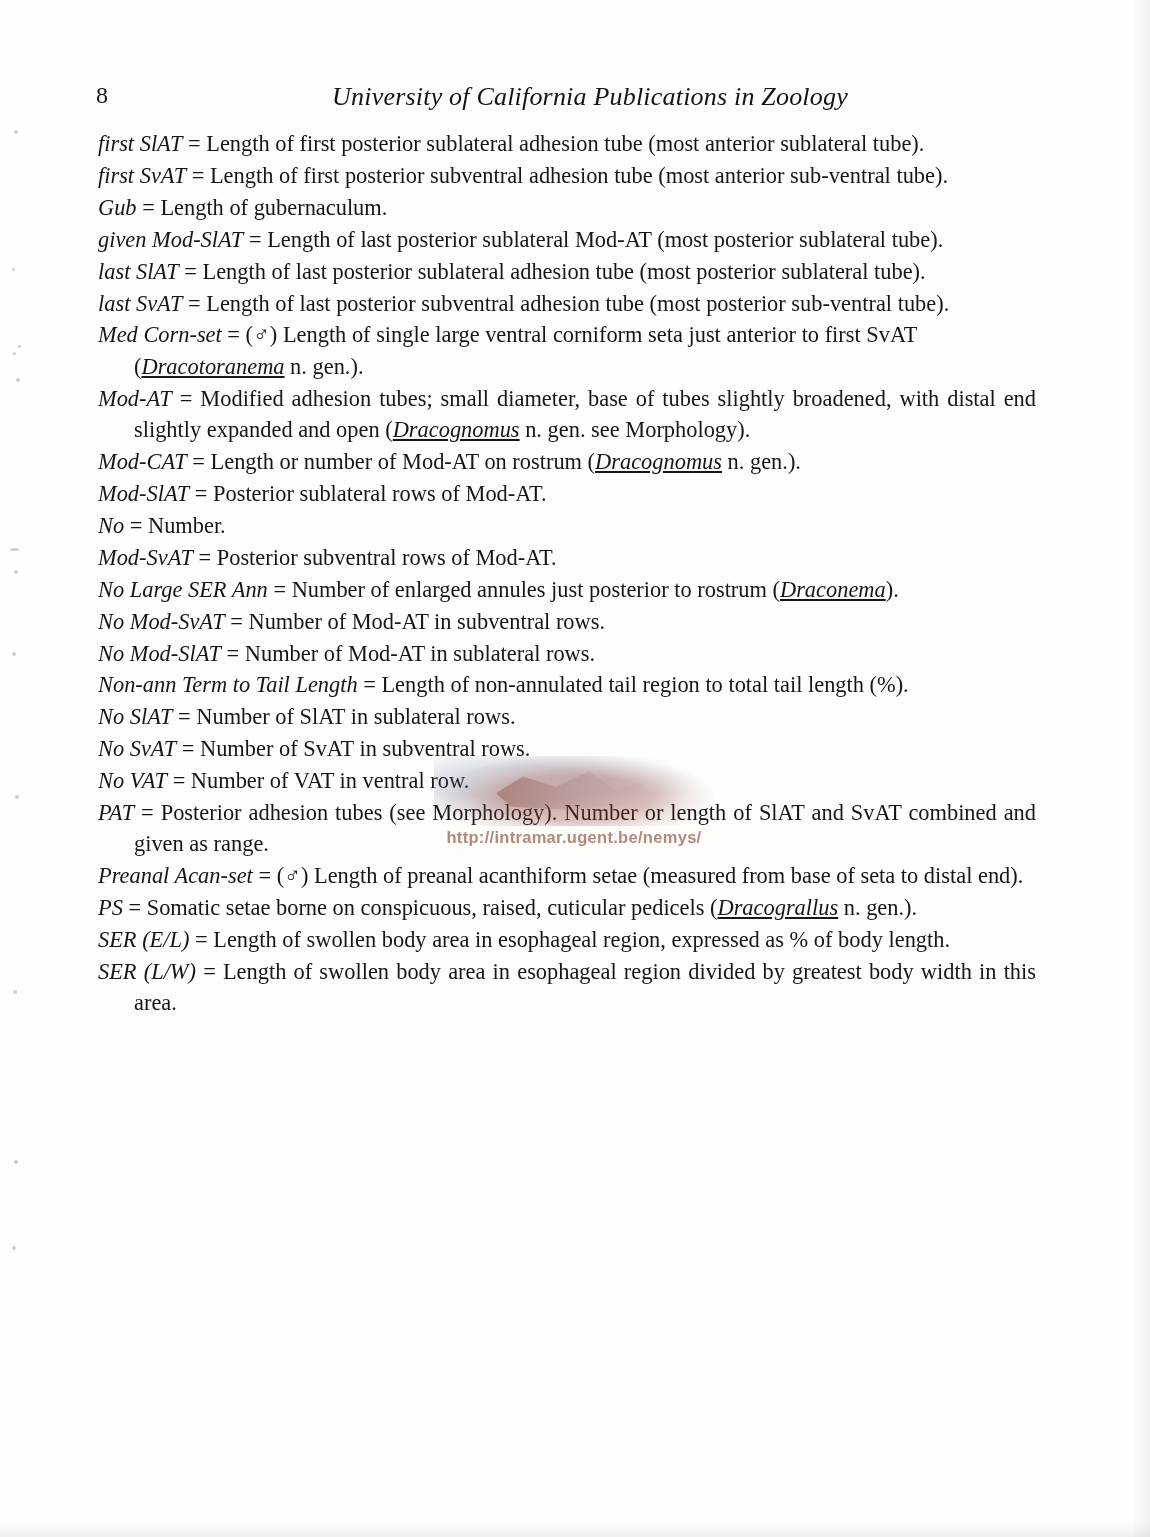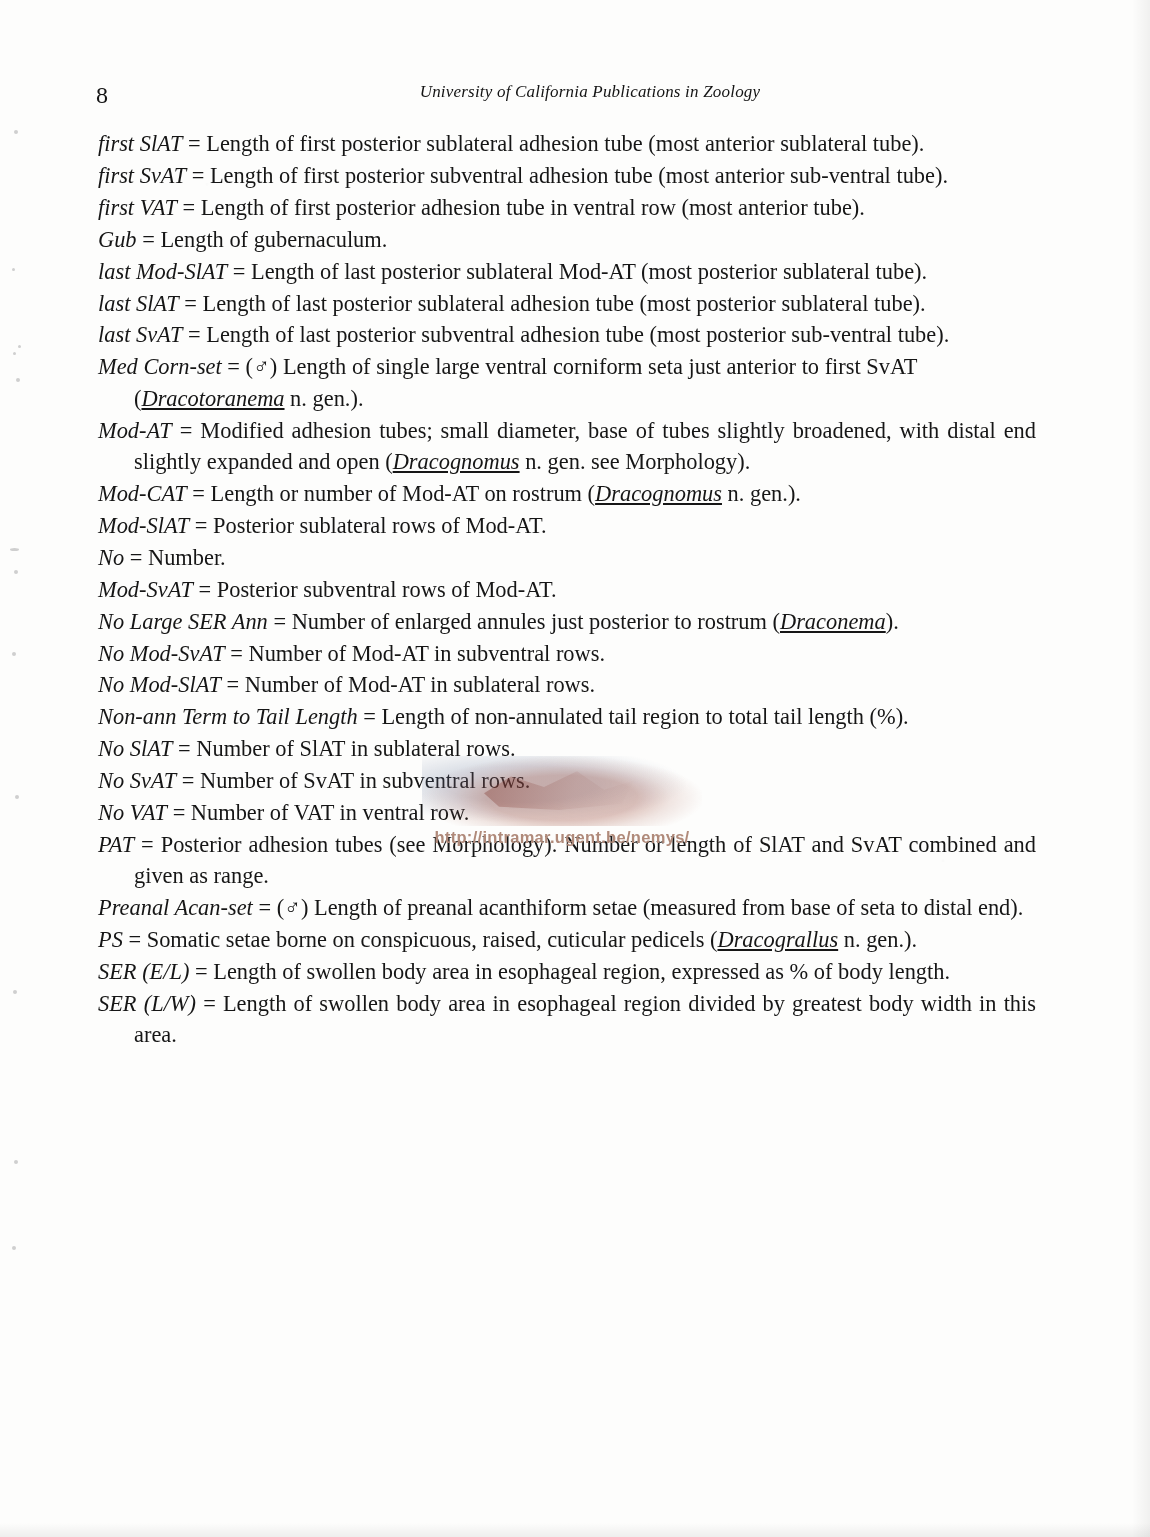--- a/index.html
+++ b/index.html
@@ -40,21 +40,21 @@
     font-family: "Liberation Serif", serif;
     color: #141414;
   }
   .running-title {
     position: absolute;
     left: 0;
     right: 0;
     top: 0;
     text-align: center;
     font-style: italic;
-    font-size: 17px;
+    font-size: 26px;
     letter-spacing: 0.2px;
     color: #141414;
     padding-left: 30px;
   }
   .body-text {
     position: absolute;
     top: 128px;
     left: 98px;
     width: 938px;
   }
@@ -73,21 +73,21 @@
   }
   .entry .sci {
     font-style: italic;
     text-decoration: underline;
   }
   .entry.just {
     text-align: justify;
   }
   .watermark {
     position: absolute;
-    left: 392px;
+    left: 404px;
     top: 756px;
     width: 340px;
     height: 110px;
     pointer-events: none;
   }
   .watermark .wm-shape {
     position: absolute;
     left: 30px;
     top: 0px;
     width: 280px;
@@ -174,23 +174,22 @@
   </div>
 
   <div class="header">
     <span class="page-number">8</span>
     <span class="running-title">University of California Publications in Zoology</span>
   </div>
 
   <div class="body-text" id="glossary-list">
       <p class="entry"><span class="term">first SlAT</span><span> = Length of first posterior sublateral adhesion tube (most anterior sublateral tube).</span></p>
       <p class="entry"><span class="term">first SvAT</span><span> = Length of first posterior subventral adhesion tube (most anterior sub-ventral tube).</span></p>
-      <p class="entry"><span class="term">first VAT</span><span> = Length of first posterior adhesion tube in ventral row (most anterior tube).</span></p>
       <p class="entry"><span class="term">Gub</span><span> = Length of gubernaculum.</span></p>
-      <p class="entry"><span class="term">last Mod-SlAT</span><span> = Length of last posterior sublateral Mod-AT (most posterior sublateral tube).</span></p>
+      <p class="entry"><span class="term">given Mod-SlAT</span><span> = Length of last posterior sublateral Mod-AT (most posterior sublateral tube).</span></p>
       <p class="entry"><span class="term">last SlAT</span><span> = Length of last posterior sublateral adhesion tube (most posterior sublateral tube).</span></p>
       <p class="entry"><span class="term">last SvAT</span><span> = Length of last posterior subventral adhesion tube (most posterior sub-ventral tube).</span></p>
       <p class="entry"><span class="term">Med Corn-set</span><span> = (♂) Length of single large ventral corniform seta just anterior to first SvAT (</span><span class="sci">Dracotoranema</span><span> n. gen.).</span></p>
       <p class="entry just"><span class="term">Mod-AT</span><span> = Modified adhesion tubes; small diameter, base of tubes slightly broadened, with distal end slightly expanded and open (</span><span class="sci">Dracognomus</span><span> n. gen. see Morphology).</span></p>
       <p class="entry"><span class="term">Mod-CAT</span><span> = Length or number of Mod-AT on rostrum (</span><span class="sci">Dracognomus</span><span> n. gen.).</span></p>
       <p class="entry"><span class="term">Mod-SlAT</span><span> = Posterior sublateral rows of Mod-AT.</span></p>
       <p class="entry"><span class="term">No</span><span> = Number.</span></p>
       <p class="entry"><span class="term">Mod-SvAT</span><span> = Posterior subventral rows of Mod-AT.</span></p>
       <p class="entry"><span class="term">No Large SER Ann</span><span> = Number of enlarged annules just posterior to rostrum (</span><span class="sci">Draconema</span><span>).</span></p>
       <p class="entry"><span class="term">No Mod-SvAT</span><span> = Number of Mod-AT in subventral rows.</span></p>

